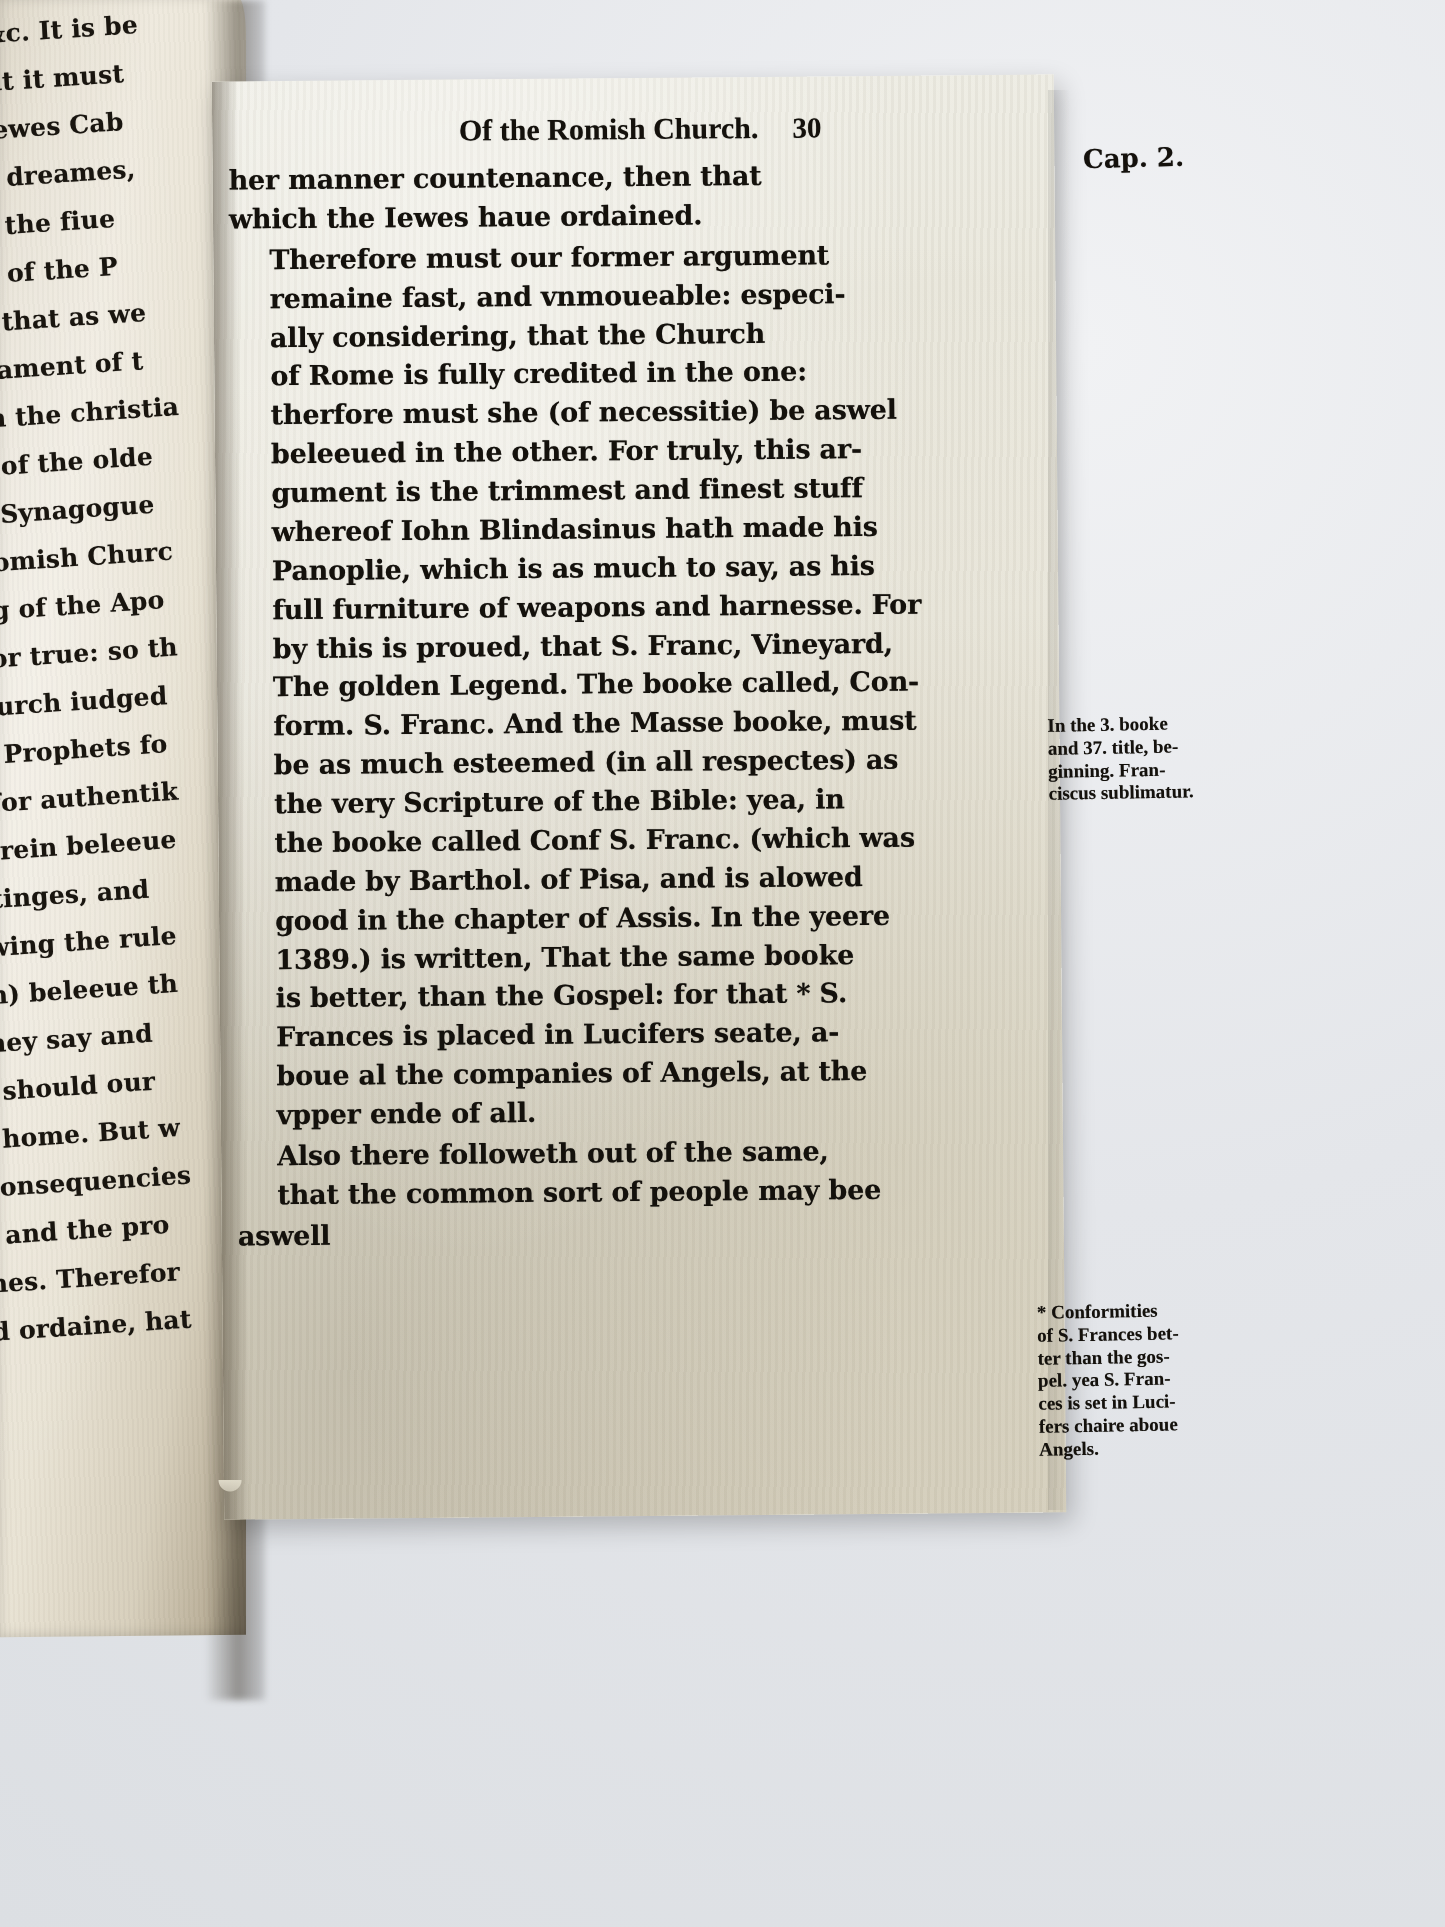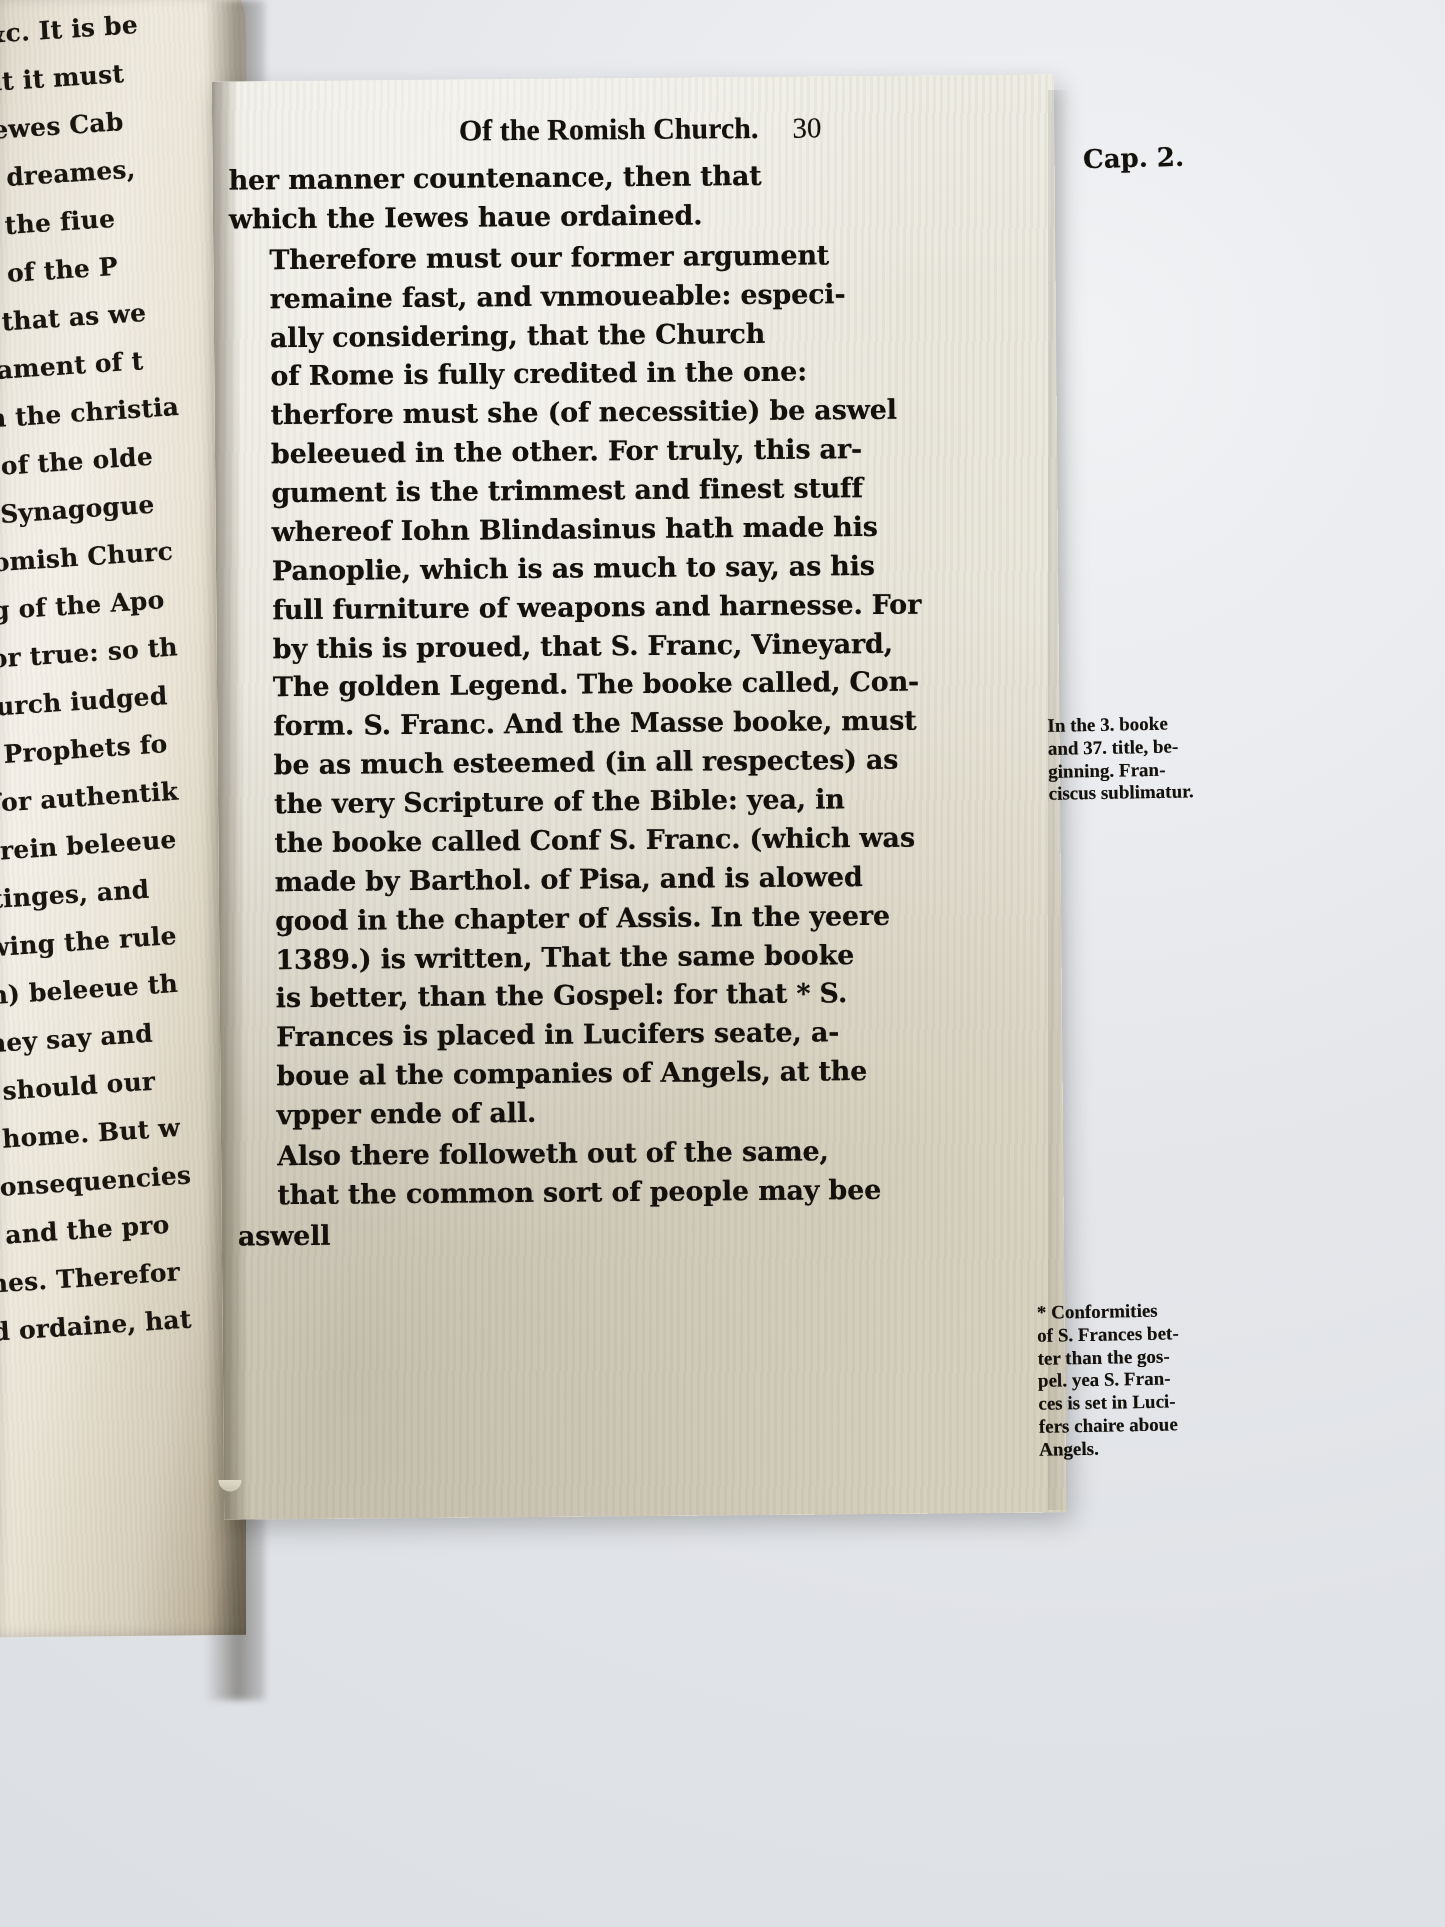--- a/index.html
+++ b/index.html
@@ -124,21 +124,21 @@
     justify-content: center;
     gap: 34px;
     font-size: 30px;
     font-weight: 700;
     letter-spacing: .6px;
     margin: 0 0 12px 18px;
     text-shadow: 0 0 1px rgba(0,0,0,.4);
   }
   .head-line .folio {
     font-size: 29px;
-    font-weight: 400;
+    font-weight: 700;
   }
 
   .blackletter {
     font-family: "DejaVu Serif", serif;
     font-weight: 700;
     font-size: 27px;
     line-height: 1.44;
     letter-spacing: -0.2px;
     text-shadow: 0 0 .8px rgba(0,0,0,.5);
   }

